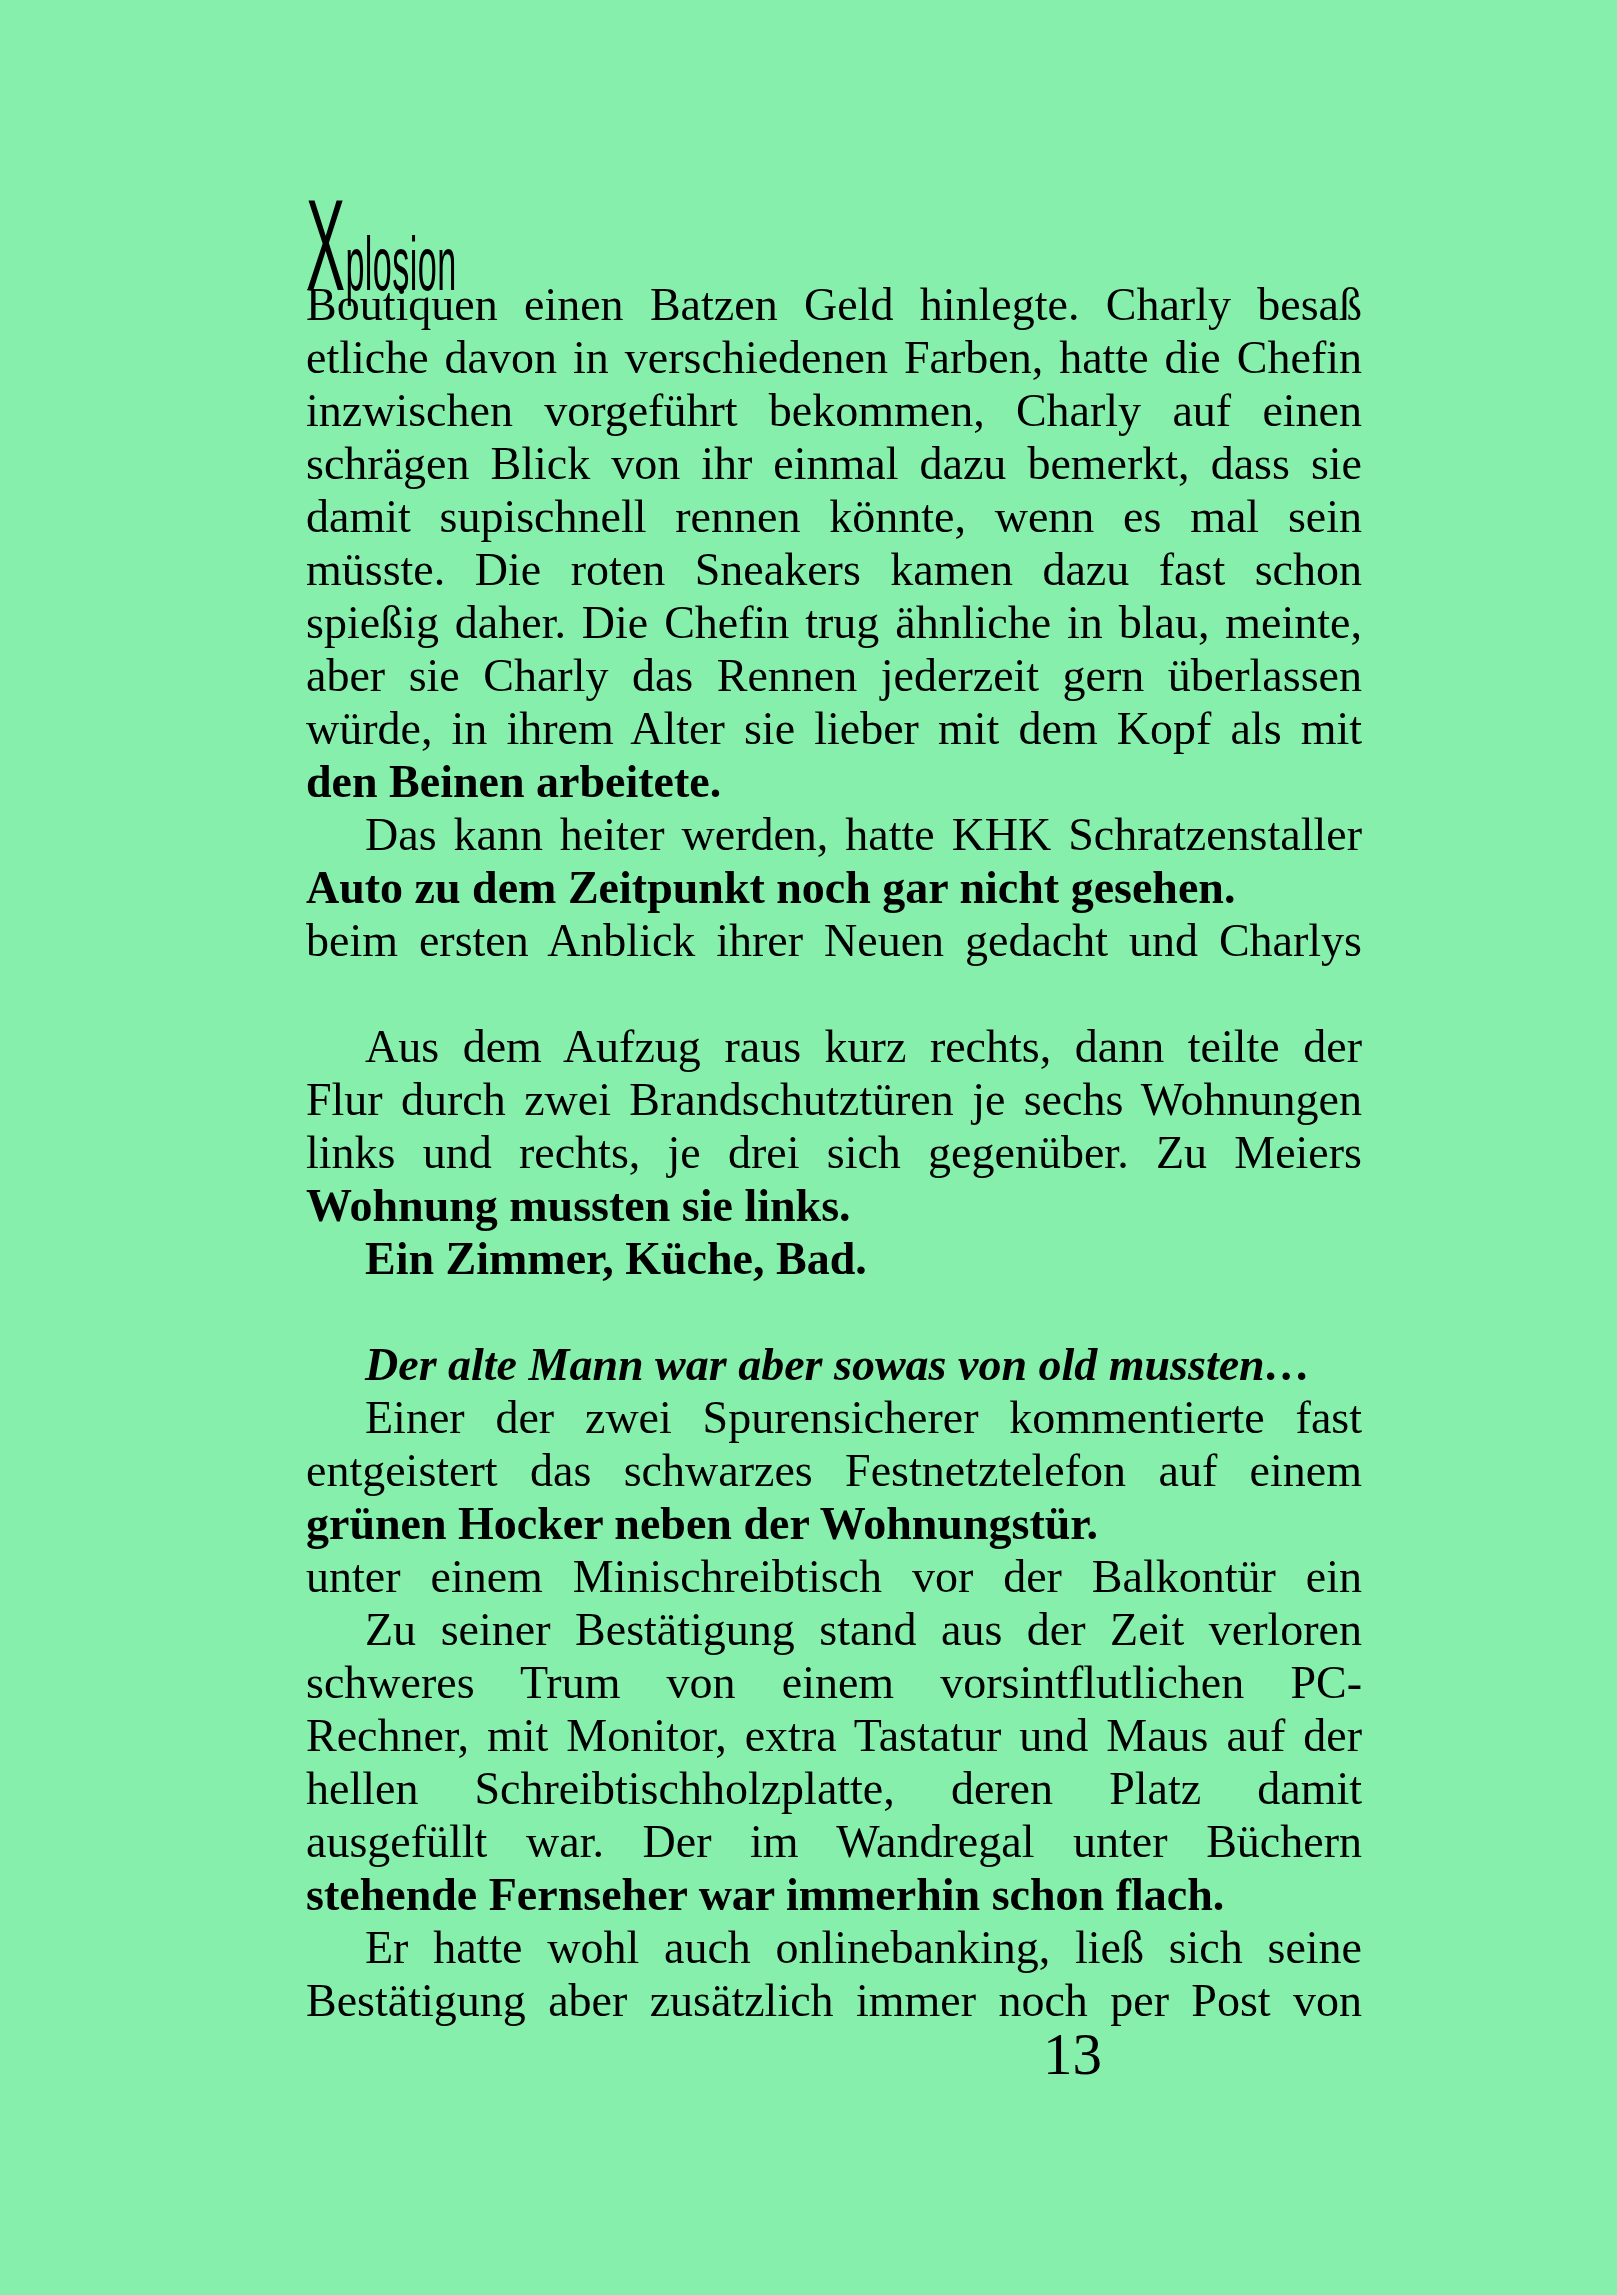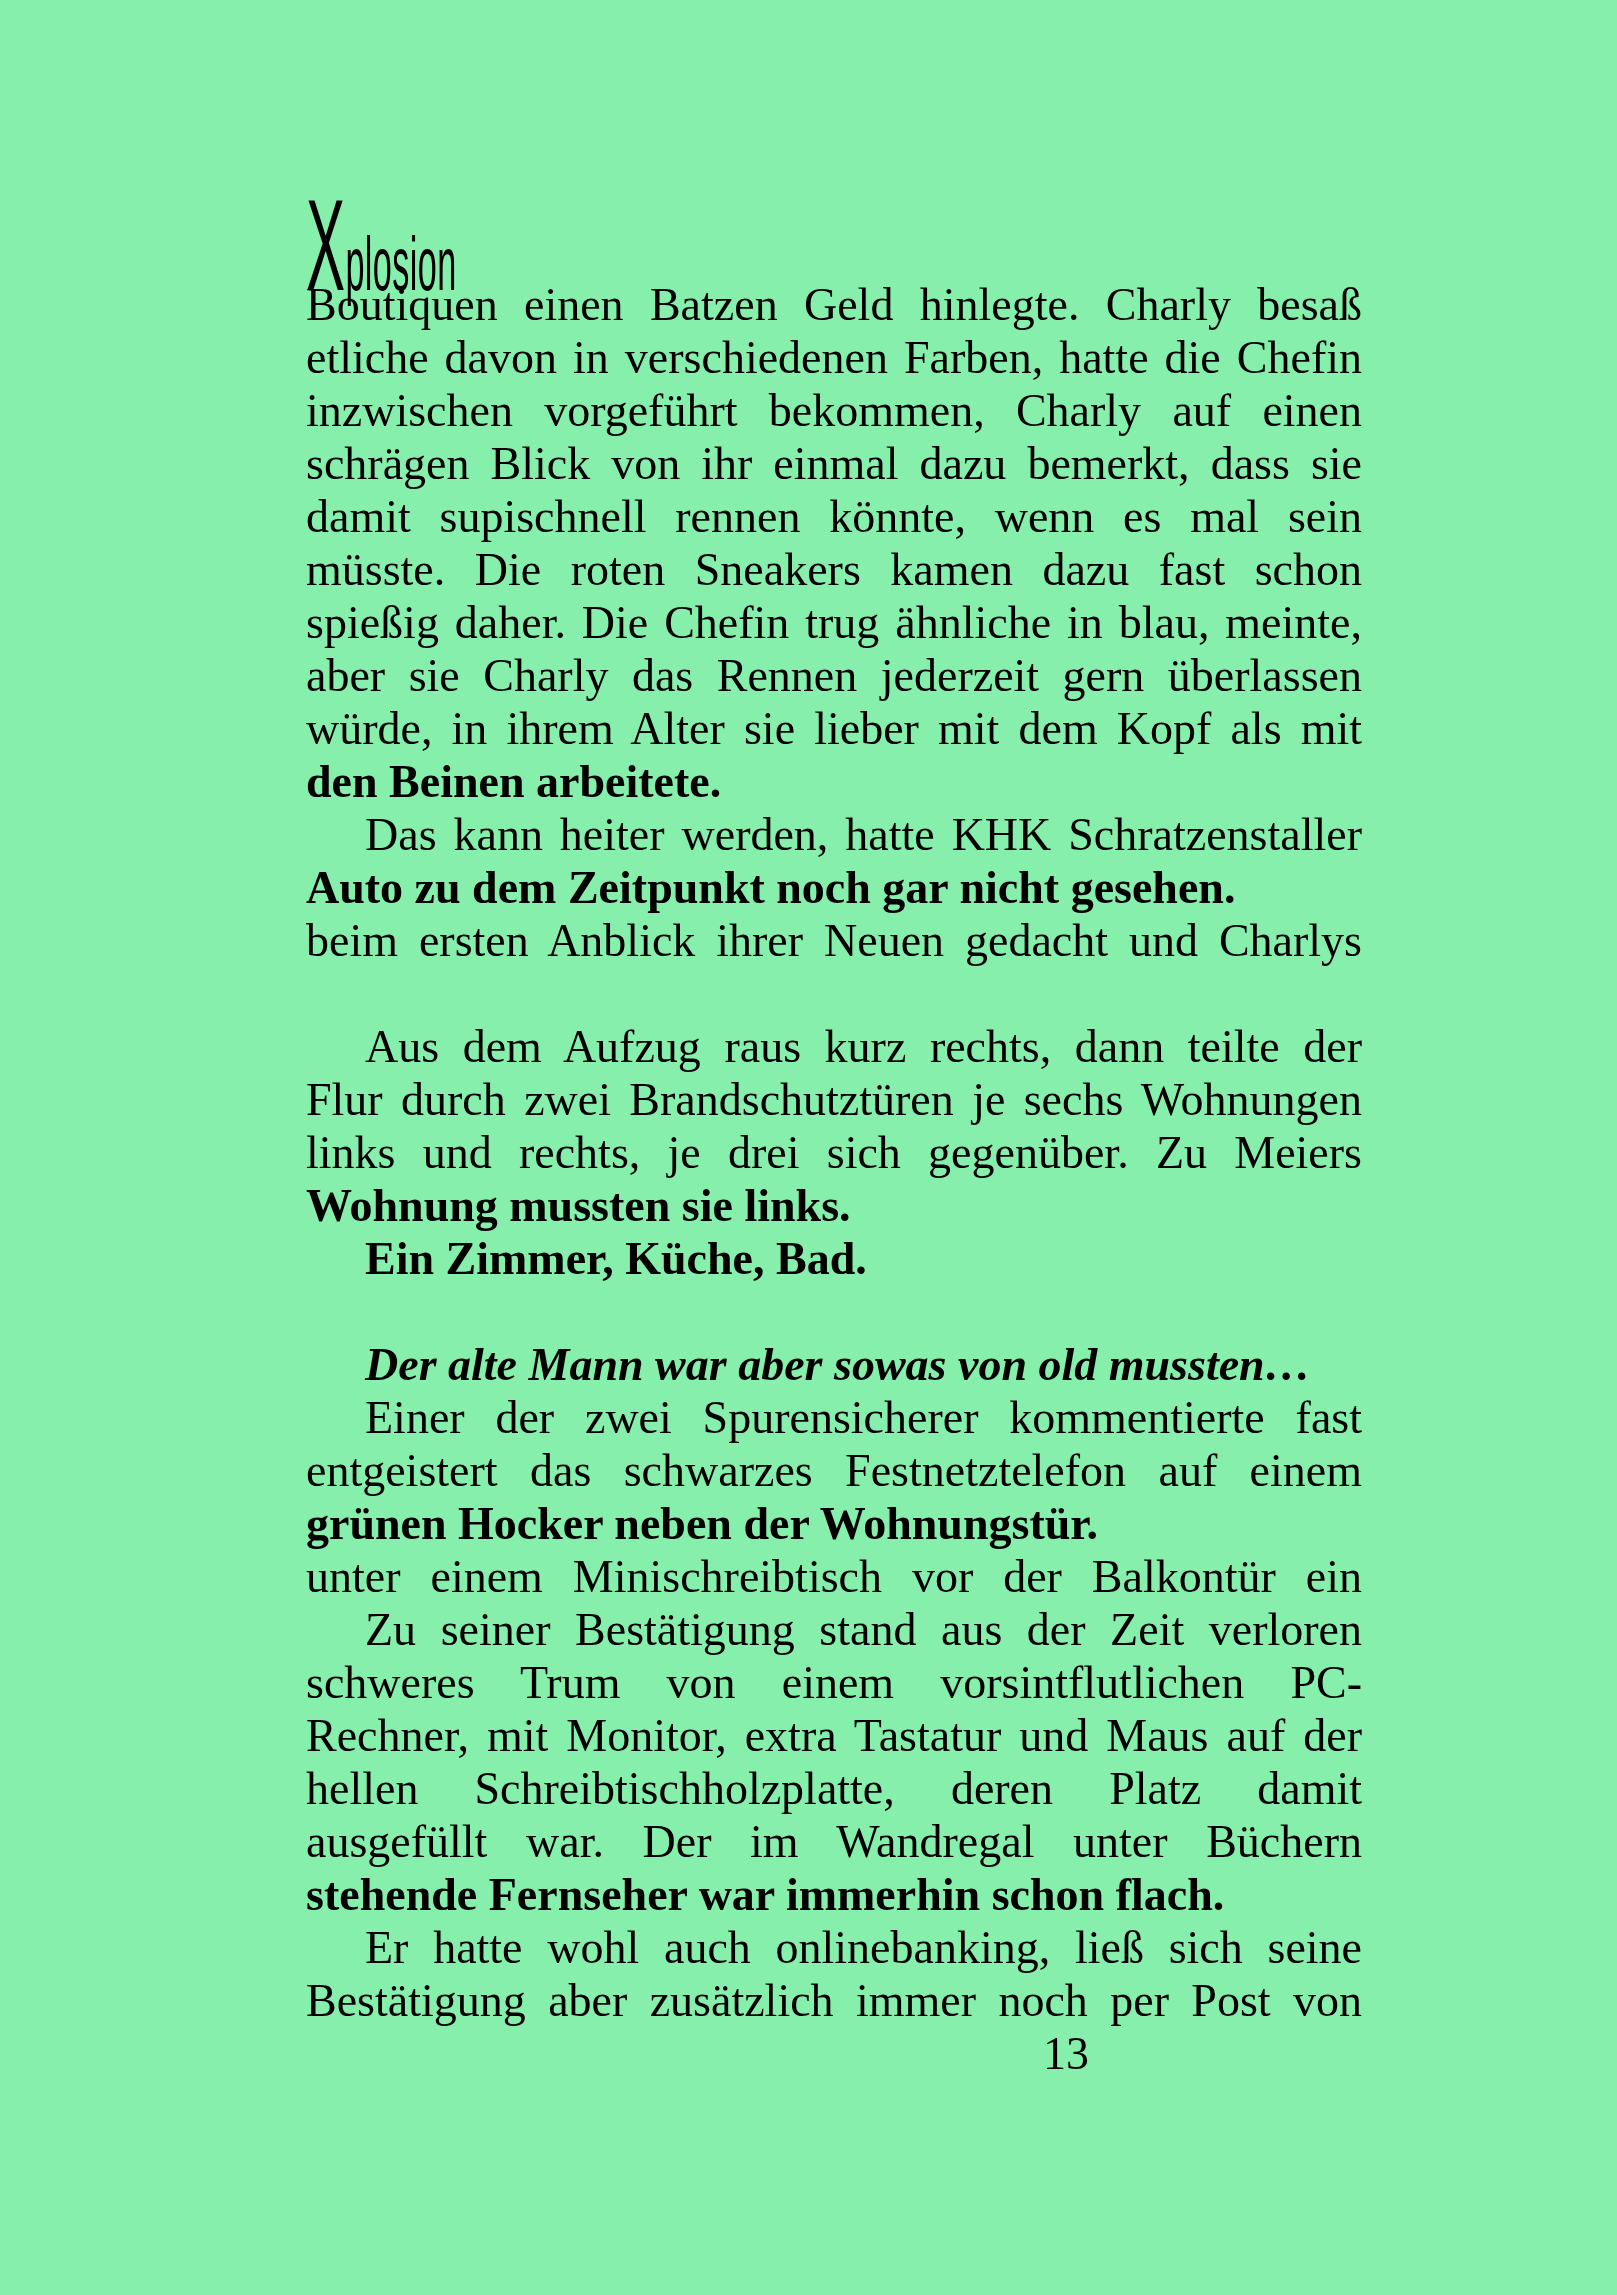--- a/index.html
+++ b/index.html
@@ -61,21 +61,21 @@
   }
   .blank {
     height: 53px;
   }
   .page-number {
     position: absolute;
     left: 1043px;
     top: 2031px;
     color: #000;
     font-family: "Liberation Serif", serif;
-    font-size: 46px;
+    font-size: 59px;
     line-height: 46px;
   }
 </style>
 </head>
 <body>
 
 <div class="page">
 
   <div class="running-header">
     <span class="hdr-big">X</span><span class="hdr-rest">plosion</span>

